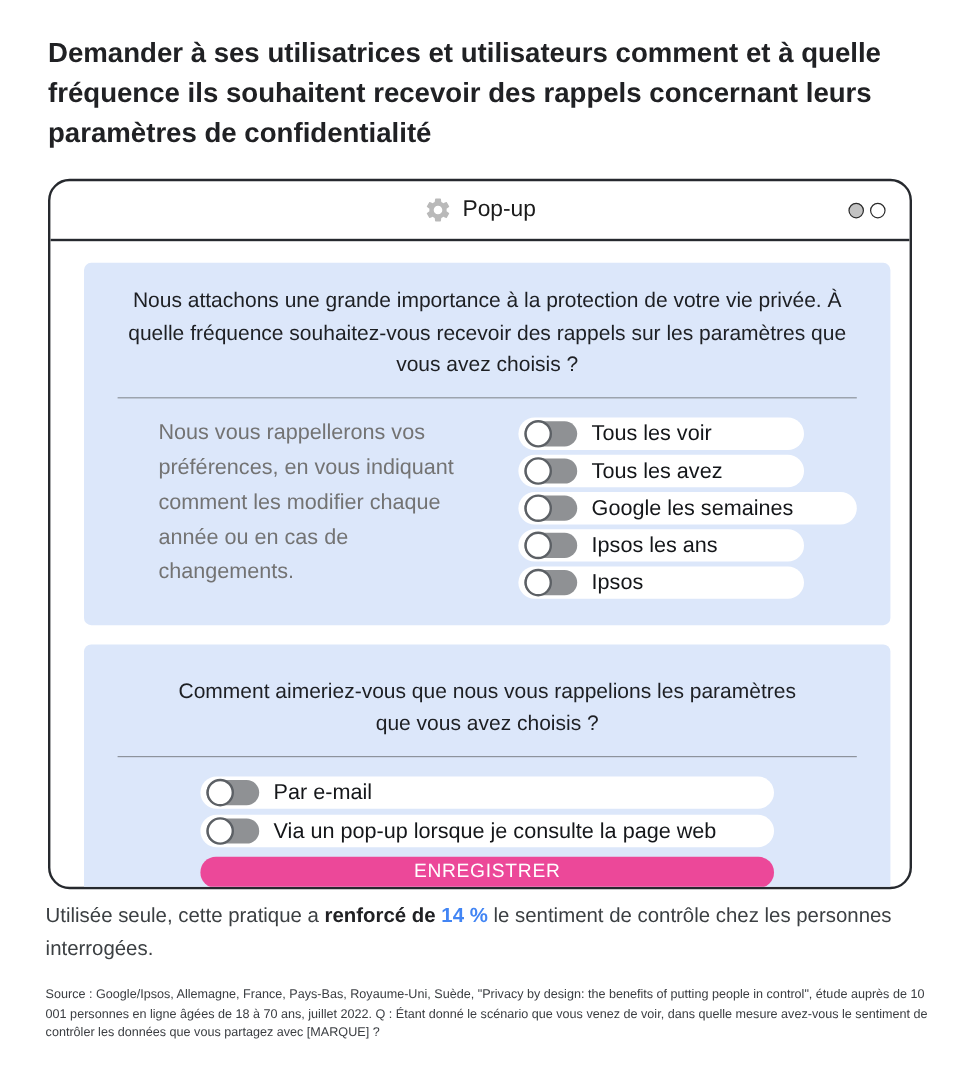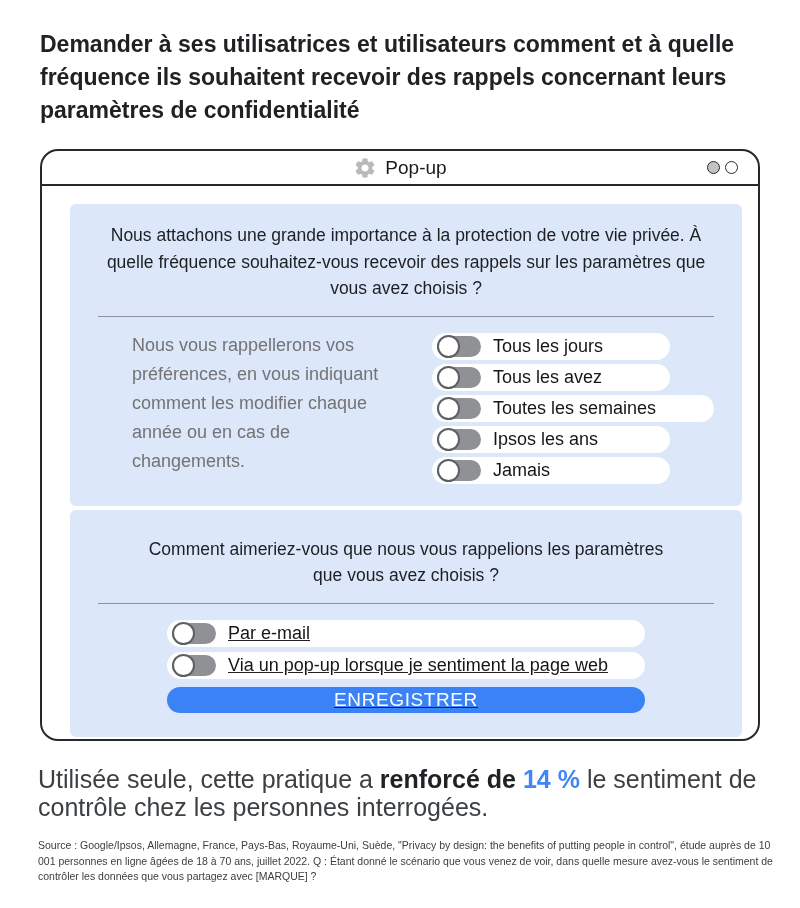--- a/index.html
+++ b/index.html
@@ -21,39 +21,39 @@
   
   .window {
     margin: 22px 40px 0 40px;
     width: 720px; height: 592px;
     border: 2px solid #26292e;
     border-radius: 18px;
     background: #ffffff;
     overflow: hidden;
   }
   .window-header {
-    height: 35px;
+    height: 50px;
     display: flex; align-items: center; justify-content: center;
     position: relative;
     border-bottom: 2px solid #26292e;
   }
   .window-title-group { display: flex; align-items: center; gap: 8px; }
   .gear-icon { width: 24px; height: 24px; display: inline-block; }
   .window-title { font-size: 19px; font-weight: 500; color: #1b1b1b; }
   .window-controls {
     position: absolute; right: 20px; top: 0; height: 100%;
     display: flex; align-items: center; gap: 5px;
   }
   .win-circle { width: 13px; height: 13px; border-radius: 50%; border: 1.5px solid #2b2b2b; }
   .win-circle.filled { background: #c3c3c3; }
   .win-circle.hollow { background: #ffffff; }
 
   .window-body {
     padding: 18px 16px 0 28px;
-    display: flex; flex-direction: column; gap: 4px;
+    display: flex; flex-direction: column; gap: 16px;
   }
 
   .panel {
     background: #dce7fa;
     border-radius: 6px;
     padding: 16px 20px 16px 20px;
   }
   .panel-question {
     font-size: 17.5px; line-height: 26.5px; font-weight: 500;
     text-align: center; color: #1d1f23;
@@ -89,37 +89,37 @@
     background: #8f9194; border-radius: 11px;
   }
   .toggle .knob {
     position: absolute; left: 0; top: -1px;
     width: 23px; height: 23px; border-radius: 50%;
     background: #ffffff; border: 2px solid #5c6065;
   }
 
   .panel2-options {
     margin: 16px 77px 8px 77px;
-    display: flex; flex-direction: column; gap: 5px; text-decoration: underline;
+    display: flex; flex-direction: column; gap: 5px;
   }
   .panel2-options .option-row { width: 100%; }
   .save-button {
     margin-top: 3px;
     width: 100%; height: 26px;
     border: none; border-radius: 13px;
-    background: #3b82f6; color: #ffffff;
+    background: #ec4899; color: #ffffff;
     font-family: "Liberation Sans", sans-serif;
-    font-size: 19px; font-weight: 500; letter-spacing: 0.6px;
+    font-size: 16px; font-weight: 500; letter-spacing: 0.6px;
     cursor: pointer;
   }
 
   
   .result-text {
-    margin: 24px 38px 0 38px;
-    font-size: 25px; line-height: 28px; color: #3c4043;
+    margin: 8px 38px 0 38px;
+    font-size: 17px; line-height: 28px; color: #3c4043;
   }
   .result-text .em { font-weight: bold; color: #202124; }
   .result-text .value { font-weight: bold; color: #4285f4; }
   .source-text {
     margin: 17px 24px 0 38px;
     font-size: 10.5px; line-height: 15.5px; color: #3a3d41;
   }
 </style>
 </head>
 <body>
@@ -149,65 +149,65 @@
       <section class="panel panel1">
         <p class="panel-question">Nous attachons une grande importance à la protection de votre vie privée. À quelle fréquence souhaitez-vous recevoir des rappels sur les paramètres que vous avez choisis ?</p>
         <hr class="divider">
         <div class="panel1-content">
           <p class="panel-description">Nous vous rappellerons vos préférences, en vous indiquant comment les modifier chaque année ou en cas de changements.</p>
           <div class="options-column">
             <div class="option-row">
               <span class="toggle">
                   <span class="knob"></span>
                 </span>
-              <span class="option-label">Tous les jours</span>
+              <span class="option-label">Tous les voir</span>
             </div>
             <div class="option-row">
               <span class="toggle">
                   <span class="knob"></span>
                 </span>
               <span class="option-label">Tous les avez</span>
             </div>
             <div class="option-row">
               <span class="toggle">
                   <span class="knob"></span>
                 </span>
-              <span class="option-label">Toutes les semaines</span>
+              <span class="option-label">Google les semaines</span>
             </div>
             <div class="option-row">
               <span class="toggle">
                   <span class="knob"></span>
                 </span>
               <span class="option-label">Ipsos les ans</span>
             </div>
             <div class="option-row">
               <span class="toggle">
                   <span class="knob"></span>
                 </span>
-              <span class="option-label">Jamais</span>
+              <span class="option-label">Ipsos</span>
             </div>
           </div>
         </div>
       </section>
 
       <section class="panel panel2">
         <p class="panel-question">Comment aimeriez-vous que nous vous rappelions les paramètres que vous avez choisis ?</p>
         <hr class="divider">
         <div class="panel2-options">
           <div class="option-row">
             <span class="toggle">
                 <span class="knob"></span>
               </span>
             <span class="option-label">Par e-mail</span>
           </div>
           <div class="option-row">
             <span class="toggle">
                 <span class="knob"></span>
               </span>
-            <span class="option-label">Via un pop-up lorsque je sentiment la page web</span>
+            <span class="option-label">Via un pop-up lorsque je consulte la page web</span>
           </div>
           <button class="save-button">ENREGISTRER</button>
         </div>
       </section>
 
     </div>
   </div>
 
   <p class="result-text"><span>Utilisée seule, cette pratique a </span><span class="em">renforcé de </span><span class="value">14 %</span><span> le sentiment de contrôle chez les personnes interrogées.</span></p>
 

